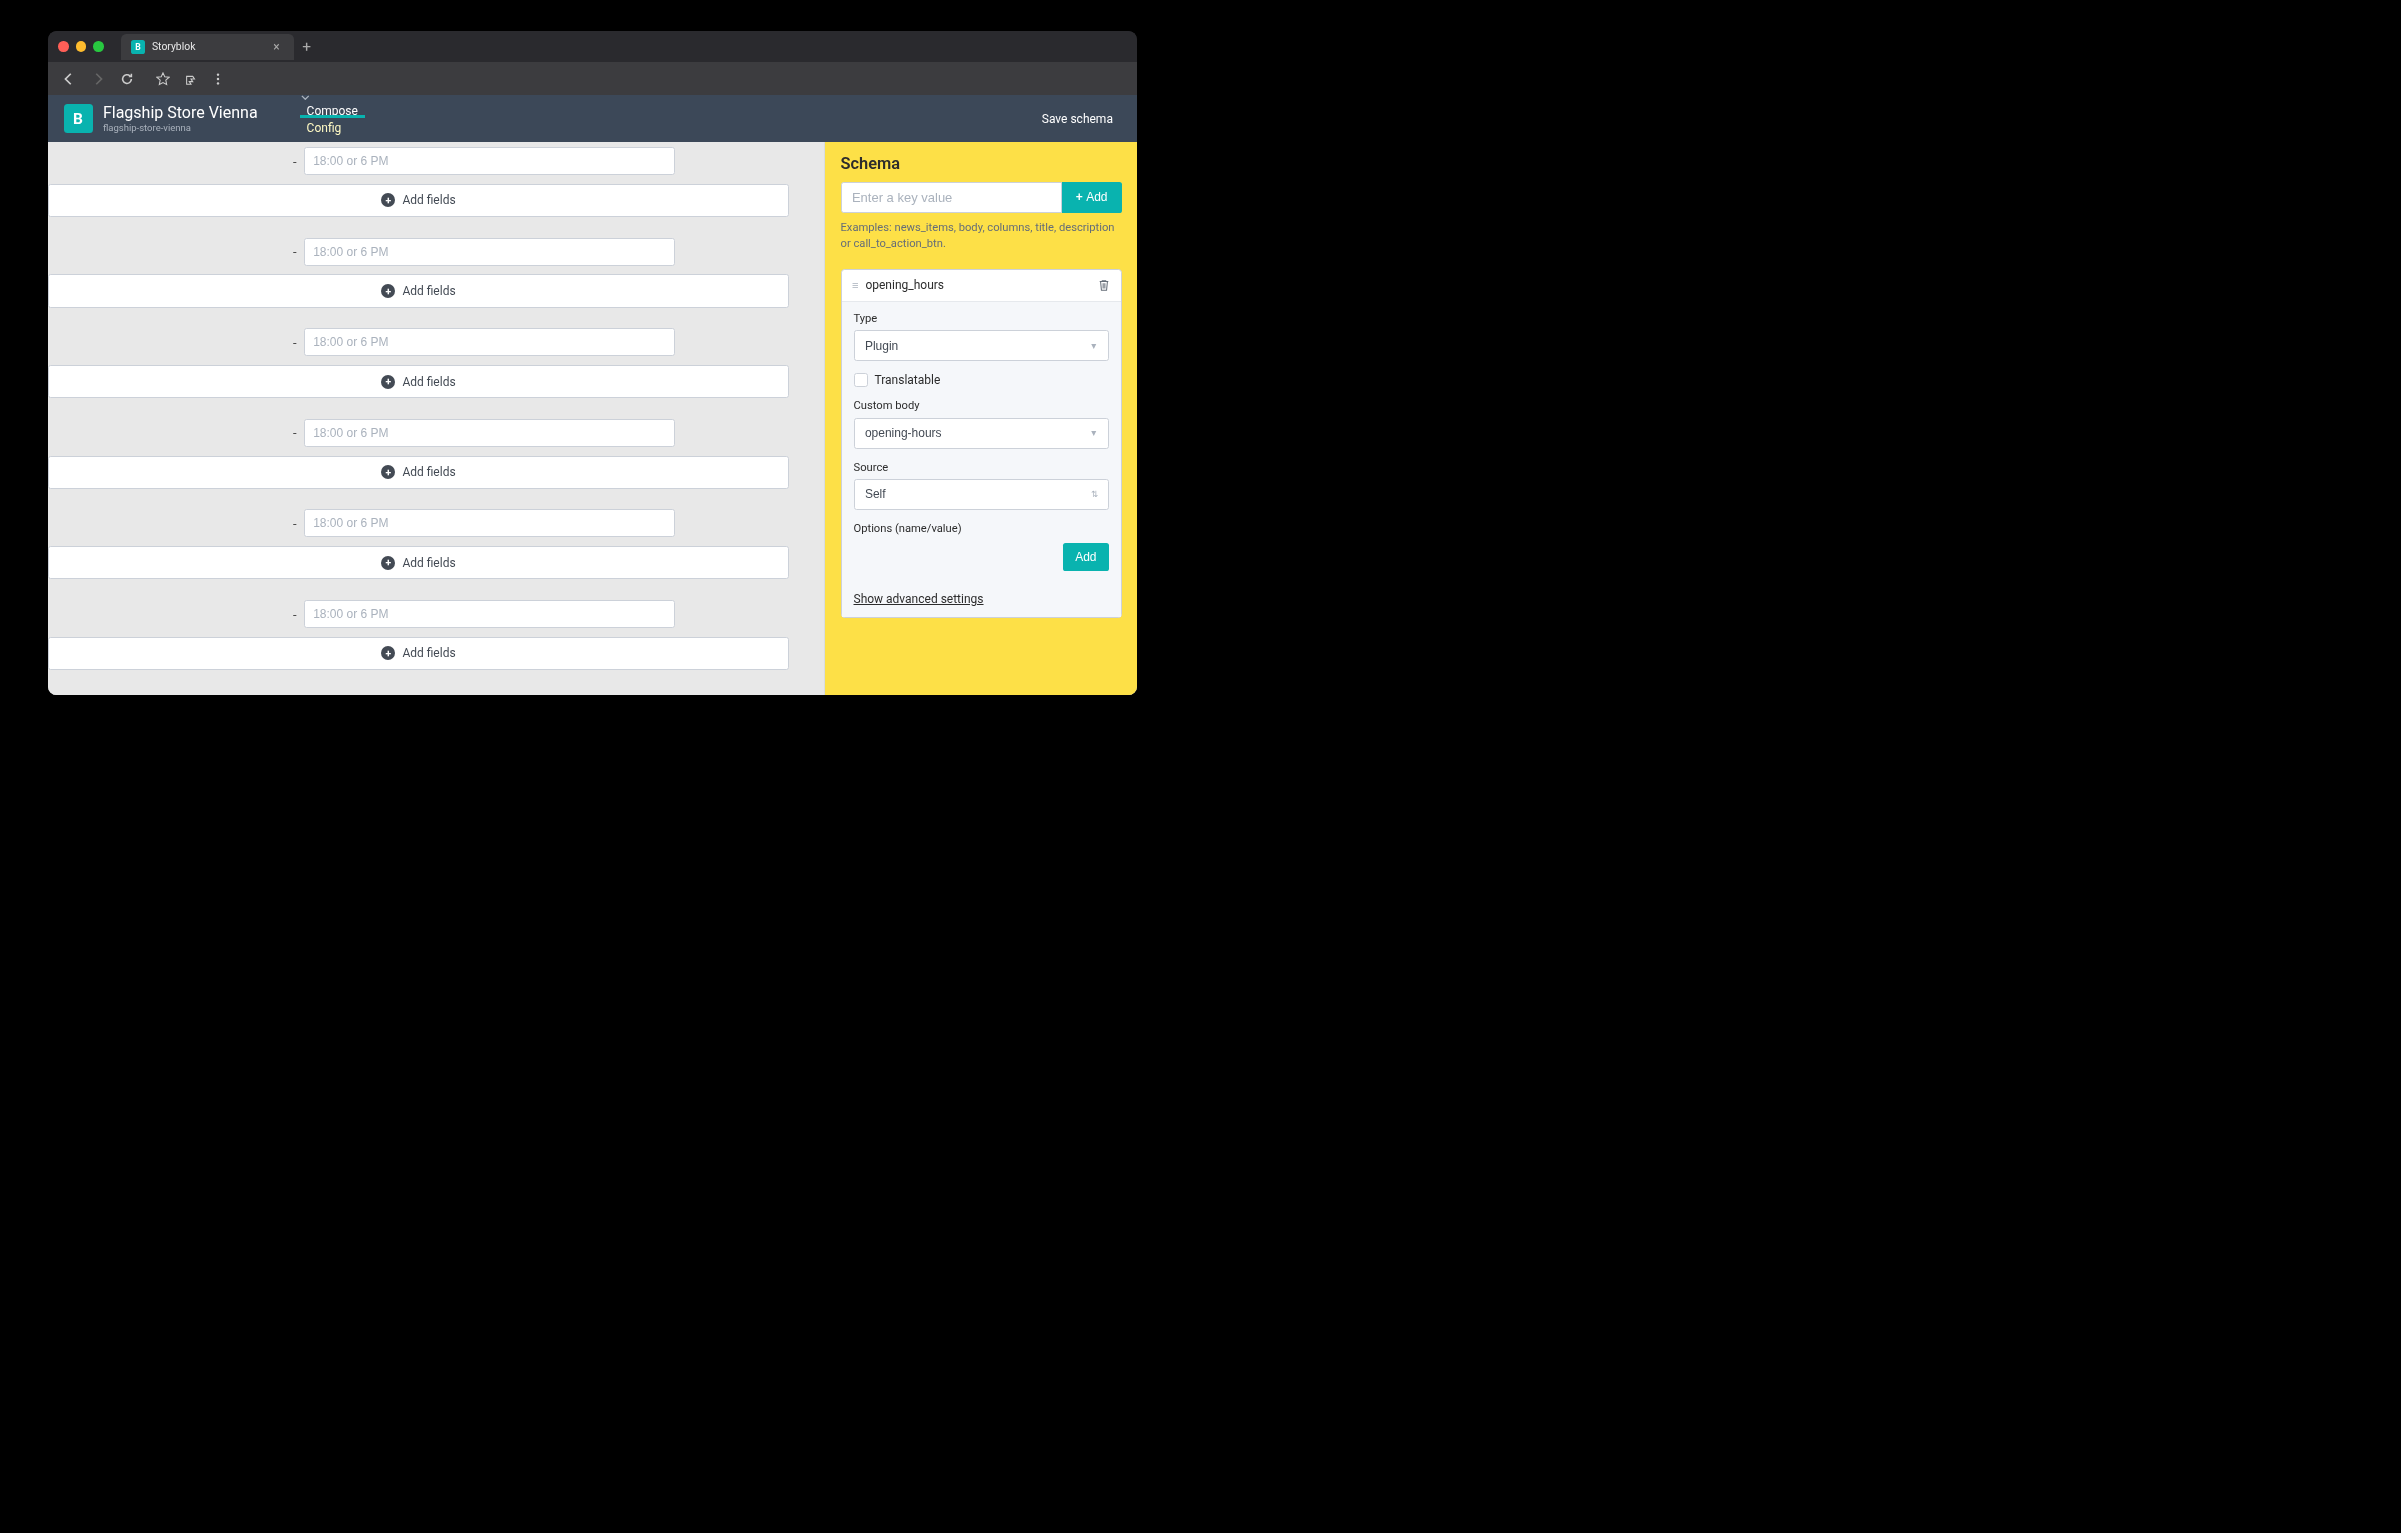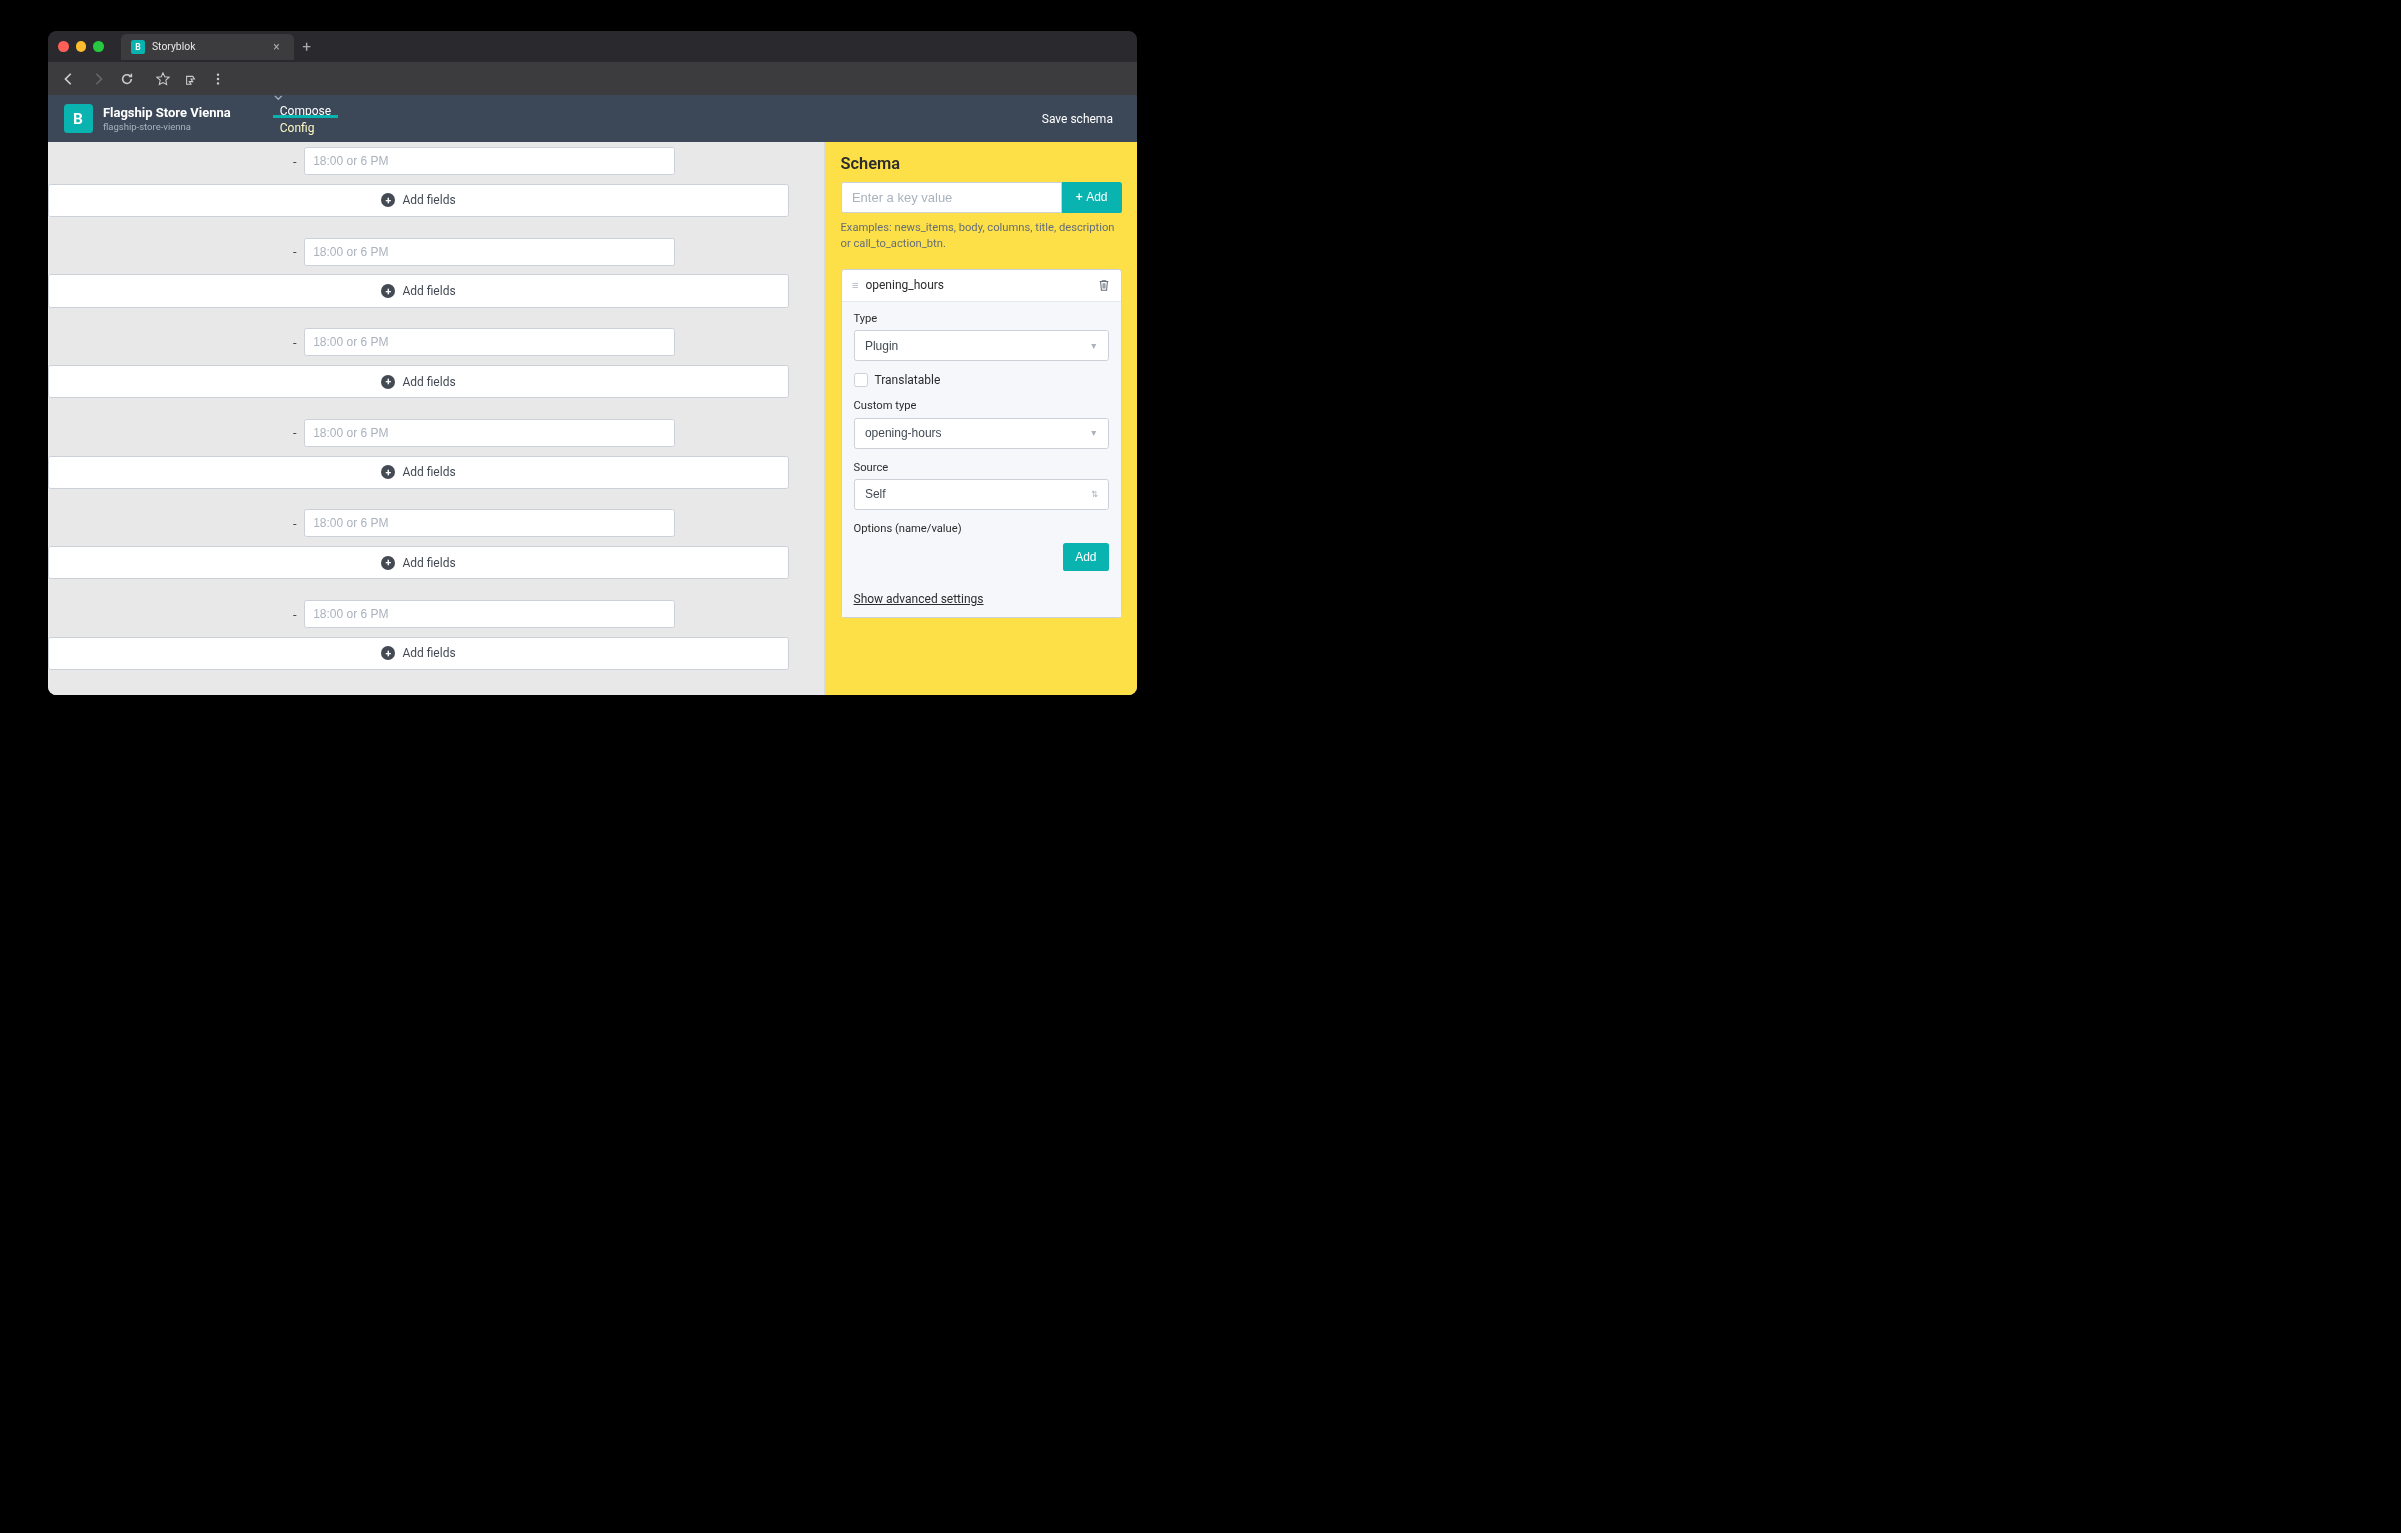--- a/index.html
+++ b/index.html
@@ -24,21 +24,21 @@
 .lock-icon { width:10.4px; height:10.4px; }
 .url-text { white-space: nowrap; overflow: hidden; }
 .url-text .https { color: #ccc; }
 .url-text .domain { color: #eee; }
 .url-text .path { color: #999; }
 .toolbar-right { display:flex; gap:3.5px; margin-left:7px;}
 .app { flex:1; background: #e8e8e8; display:flex; flex-direction:column; overflow:hidden;}
 .app-header { height: 47px; background: #3c4858; display:flex; align-items:center; padding: 0 15.5px; color: #fff;}
 .app-logo { width: 29px; height: 29px; background: #09b3af; border-radius: 3.5px; margin-right: 10.4px; display:flex; align-items:center; justify-content:center; color:#fff; font-weight:bold; font-size:15.5px;}
 .space-info { display:flex; flex-direction:column; line-height:1.2;}
-.space-title { font-size: 13px; font-weight: 700; color:#fff;}
+.space-title { font-size: 16px; font-weight: 400; color:#fff;}
 .space-slug { font-size: 9.5px; color: #aab2bd;}
 .header-tabs { display:flex; margin-left: 35px; gap: 3.5px; align-self:stretch;flex-direction:column;}
 .header-dropdown { display:flex; align-items:center; padding:0 8.6px; color:#aab2bd;}
 .htab { display:flex; align-items:center; padding: 0 14px; color:#fef9c3; font-size:12px; position:relative; cursor:pointer;}
 .htab.active { color:#fff;}
 .htab.active::after { content:''; position:absolute; bottom:0; left:7px; right:7px; height:2.6px; background:#09b3af;}
 .header-right { margin-left:auto; padding:0 8.6px; font-size:12px; color:#fff; cursor:pointer;}
 .app-body { flex:1; display:flex; overflow:hidden;}
 .main-panel { flex:1; background:#e8e8e8; overflow-y:auto; padding:0;}
 .right-panel { width: 313px; background:#fde047; border-left:0.9px solid #d8dce1; overflow-y:auto;}
@@ -249,21 +249,21 @@
                   <option>Plugin</option>
                 </select>
                 <span class="select-caret">▼</span>
               </div>
 
               <div class="checkbox-row">
                 <div class="checkbox"></div>
                 <span class="checkbox-label">Translatable</span>
               </div>
 
-              <label class="form-label">Custom type</label>
+              <label class="form-label">Custom body</label>
               <div class="select-wrap">
                 <select class="form-select">
                   <option>opening-hours</option>
                 </select>
                 <span class="select-caret">▼</span>
               </div>
 
               <label class="form-label">Source</label>
               <div class="select-wrap">
                 <select class="form-select">

